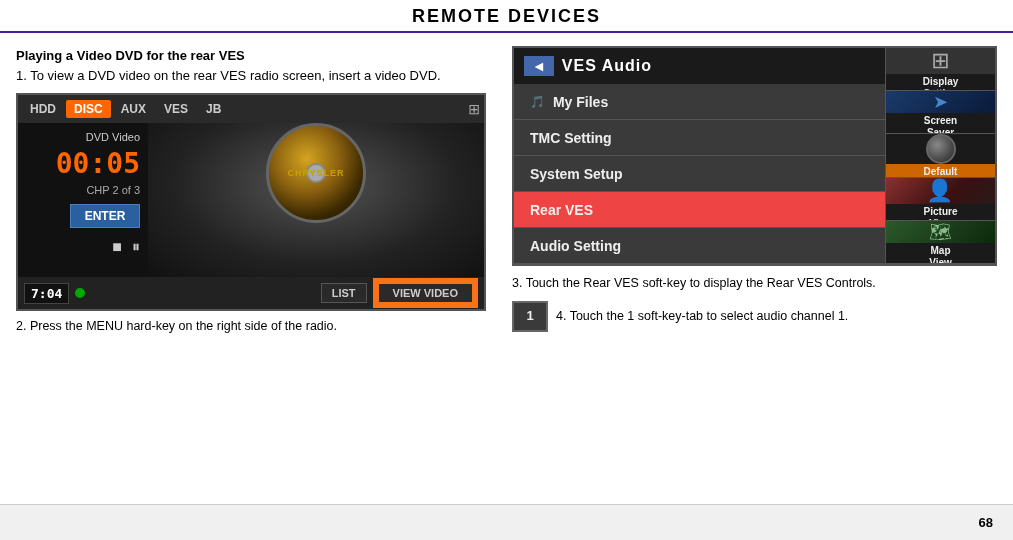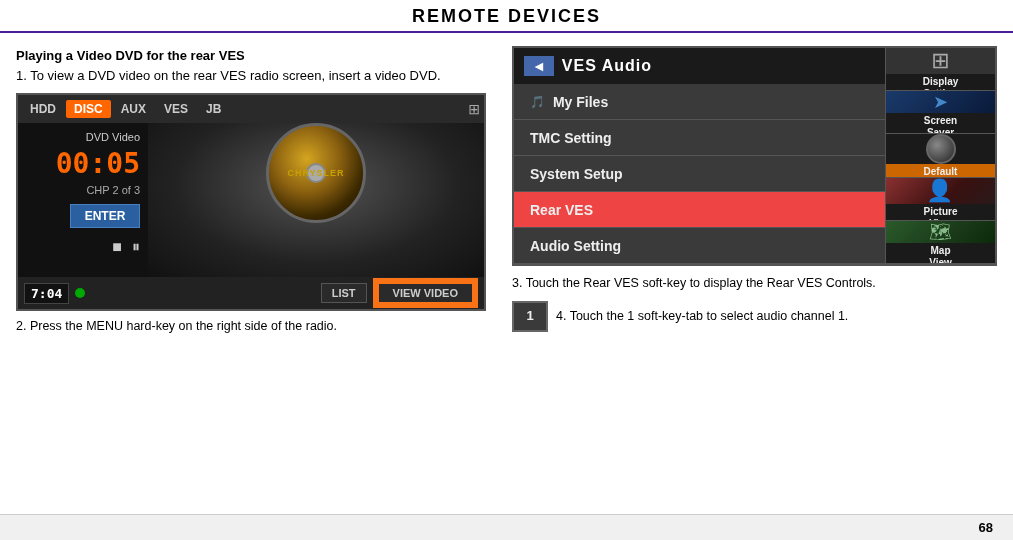--- a/index.html
+++ b/index.html
@@ -437,21 +437,21 @@
       display: inline-block;
       flex-shrink: 0;
     }
 
     
     .page-footer {
       position: absolute;
       bottom: 0;
       right: 0;
       left: 0;
-      height: 26px;
+      height: 36px;
       background: #f0f0f0;
       border-top: 1px solid #ccc;
       display: flex;
       align-items: center;
       justify-content: flex-end;
       padding-right: 20px;
     }
 
     .page-number {
       font-size: 13px;

